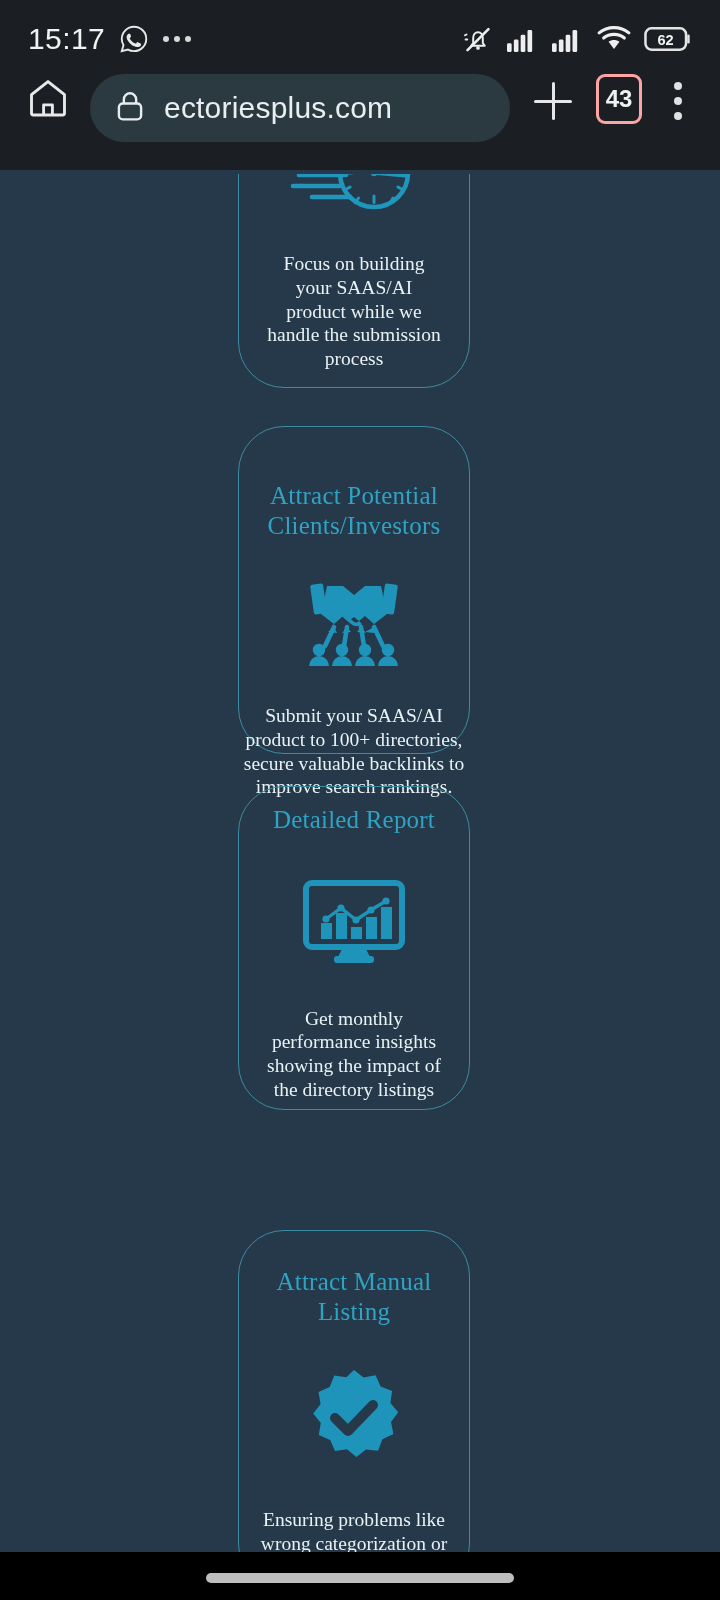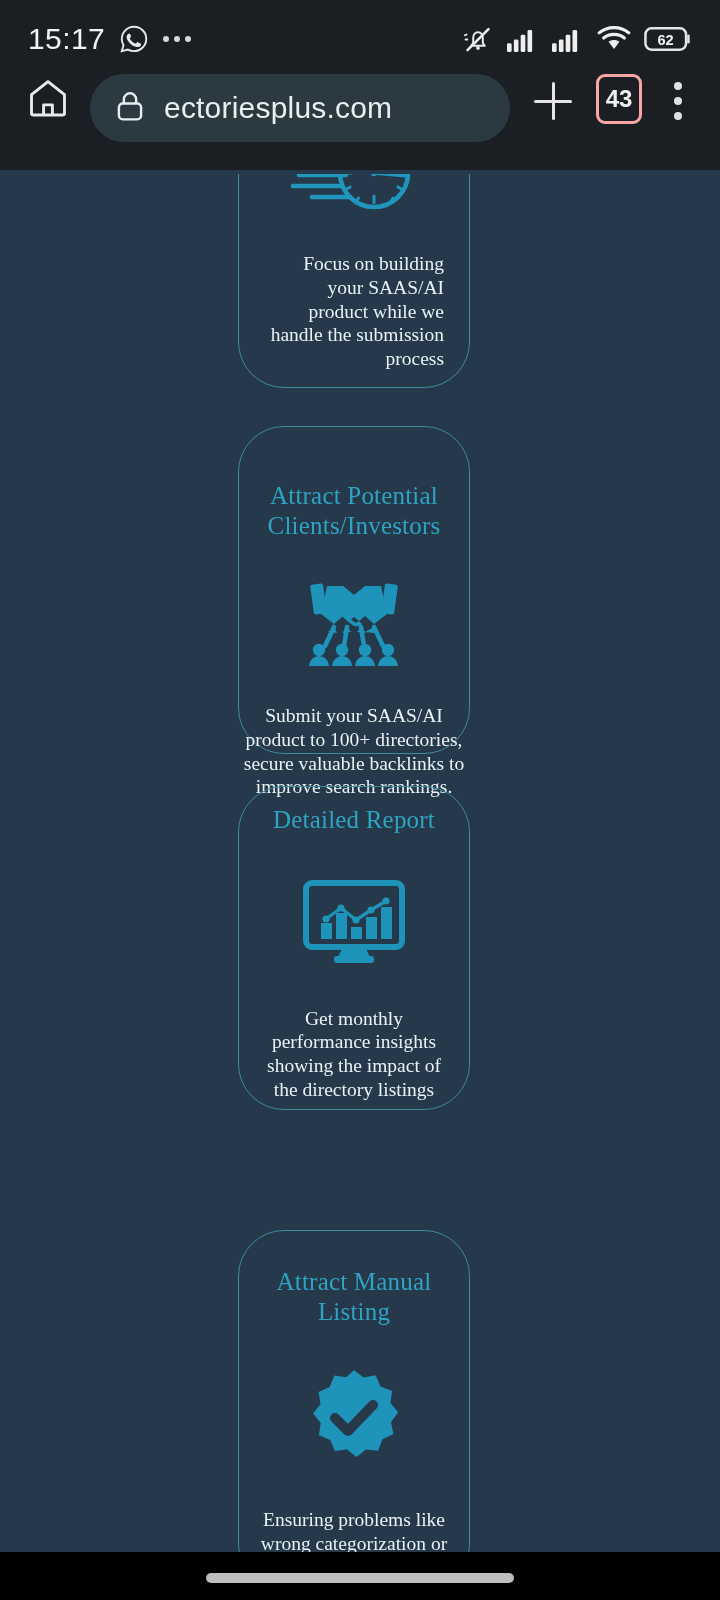--- a/index.html
+++ b/index.html
@@ -70,21 +70,21 @@
   }
   .card-desc {
     color:#eaf2f5; font-family:"Liberation Serif", serif;
     font-size:19.5px; line-height:1.22; text-align:center;
   }
   .icon-wrap { display:flex; align-items:center; justify-content:center; }
 
   
   #card1 { top:-120px; height:334px; justify-content:flex-end; padding-bottom:16px; }
   #card1 .icon-wrap { margin-bottom:30px; }
-  #card1 .card-desc { width:180px;text-align:right; }
+  #card1 .card-desc { width:180px; }
 
   #card2 { top:252px; height:328px; padding-top:54px; }
   #card2 .icon-wrap { margin-top:30px; }
   #card2 .card-desc { width:232px; margin-top:38px; }
 
   #card3 { top:612px; height:324px; padding-top:18px; }
   #card3 .icon-wrap { margin-top:44px; }
   #card3 .card-desc { width:186px; margin-top:42px; }
 
   #card4 { top:1056px; height:360px; padding-top:36px; }

